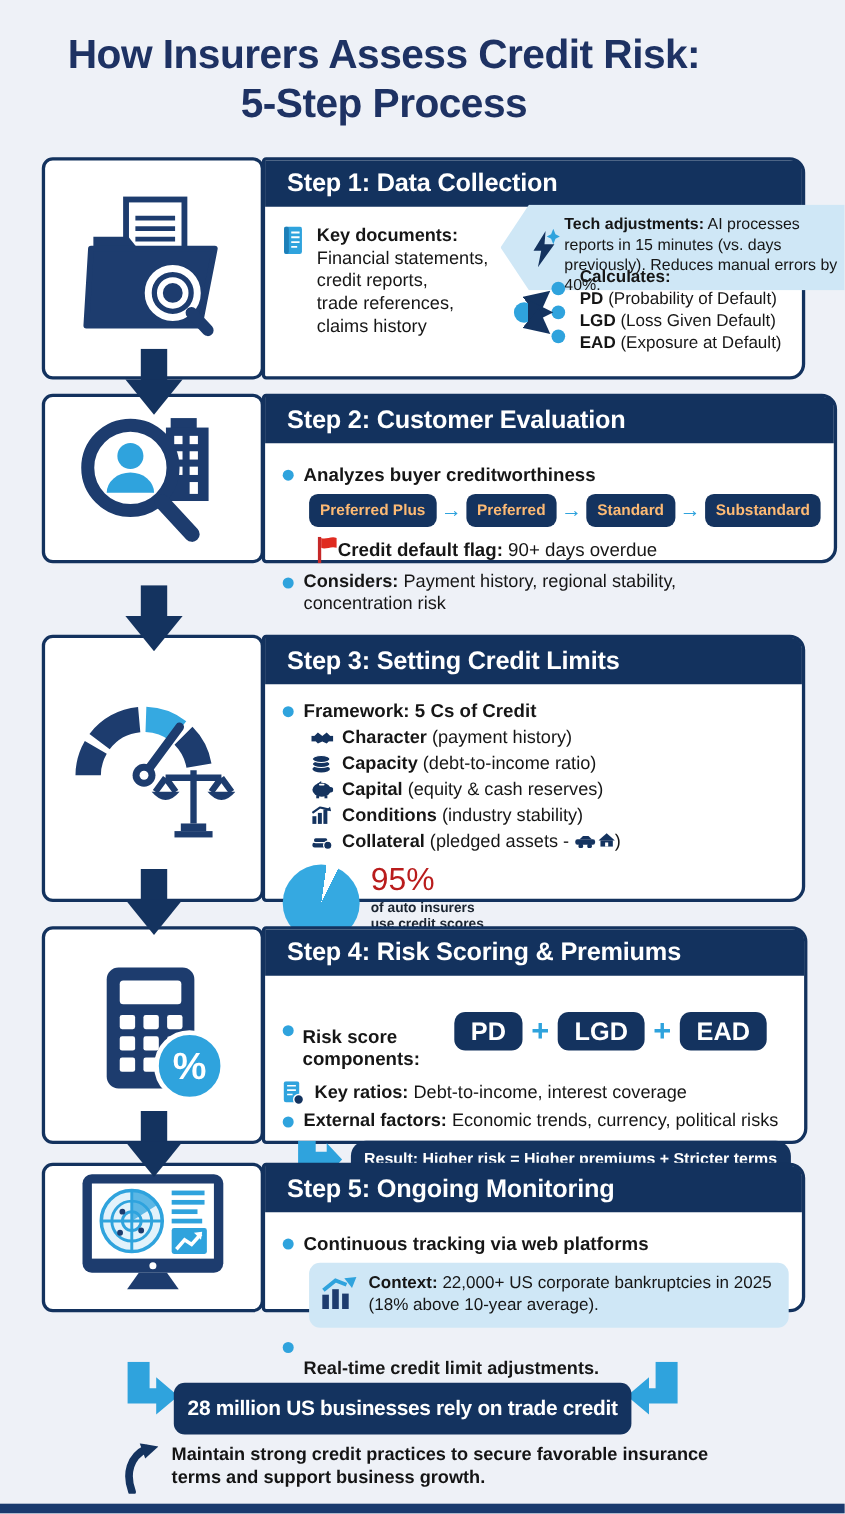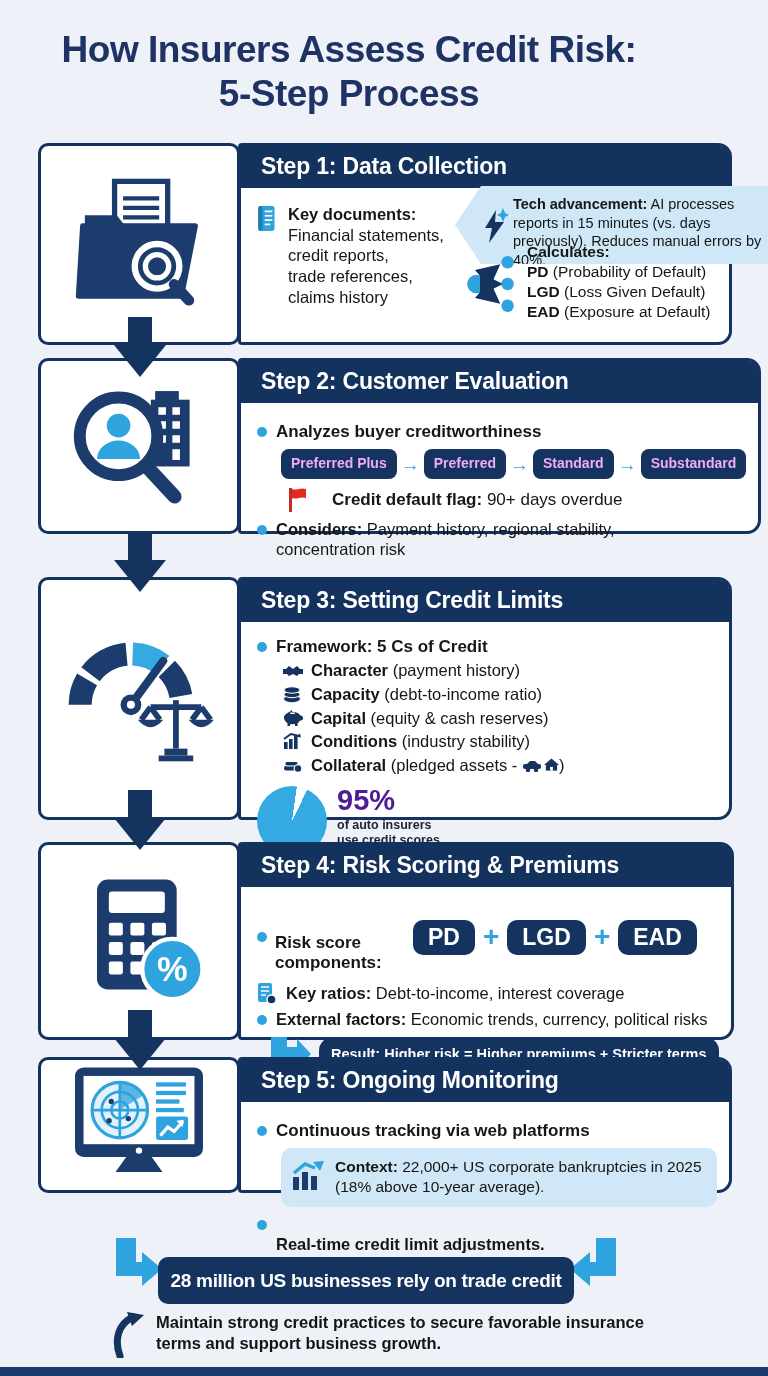--- a/index.html
+++ b/index.html
@@ -37,34 +37,34 @@
     position:absolute;left:214px;right:-39px;top:40px;height:78px;background:#cfe7f6;
     clip-path:polygon(26px 0,100% 0,100% 100%,26px 100%,0 50%);
     padding:9px 6px 0 58px;box-sizing:border-box;font-size:14.5px;line-height:1.28;
   }
   .tech svg{position:absolute;left:28px;top:22px;}
   .calc{position:absolute;left:226px;top:96px;display:flex;gap:12px;align-items:center;}
   .calc-text{font-size:15.5px;line-height:1.3;}
   
   .badges{display:flex;align-items:center;gap:4px;margin:4px 0 2px 24px;}
   .badge{
-    background:#14335f;color:#f0abfc;font-weight:700;font-size:14px;
+    background:#14335f;color:#fdba74;font-weight:700;font-size:14px;
     padding:6px 10px;border-radius:8px;white-space:nowrap;
   }
   .barrow{color:#2fa3dd;font-weight:700;font-size:19px;line-height:1;}
-  .flagline{display:flex;align-items:center;gap:25px;margin:9px 0 3px 30px;}
+  .flagline{display:flex;align-items:center;gap:0;margin:9px 0 3px 30px;}
   
   .s3-cols{display:flex;flex-direction:column;}
   .s3-left{flex:1;}
   .cs-item{display:flex;align-items:center;gap:8px;margin:3px 0 3px 26px;font-size:16.5px;}
   .cs-icon{flex:0 0 20px;display:flex;align-items:center;}
   .s3-right{width:186px;flex:0 0 186px;padding-top:8px;}
   .stat{display:flex;gap:10px;margin-bottom:12px;}
   .pie{width:70px;height:70px;border-radius:50%;flex:0 0 70px;}
-  .pct{font-size:29px;font-weight:700;color:#4c1d95;line-height:1;}
+  .pct{font-size:29px;font-weight:400;color:#b91c1c;line-height:1;}
   .statdesc{font-size:12.5px;font-weight:700;color:#1b2430;line-height:1.15;margin-top:3px;}
   
   .comp-row{display:flex;align-items:center;gap:8px;margin-top:6px;}
   .comp-label{font-size:17px;font-weight:700;line-height:1.2;width:130px;flex:0 0 130px;margin-top:32px;}
   .comp-box{
     background:#14335f;color:#fff;font-weight:700;font-size:23px;
     padding:6px 15px;border-radius:10px;line-height:1;
   }
   .plus{color:#2fa3dd;font-size:28px;font-weight:800;line-height:1;}
   .result-row{display:flex;align-items:center;gap:8px;margin:8px 0 2px 10px;}
@@ -135,21 +135,21 @@
             <div>credit reports,</div>
             <div>trade references,</div>
             <div>claims history</div>
           </div>
         </div>
         <div class="tech">
           <svg width="26" height="36" viewBox="0 0 26 36">
             <polygon points="13,2 2,20 9,20 6,35 21,14 12,14" fill="#14335f"></polygon>
             <polygon points="20,0 22,5 26,7 22,9 20,14 18,9 14,7 18,5" fill="#2fa3dd"></polygon>
           </svg>
-          <span class="b">Tech advancement:</span><span> AI processes reports in 15 minutes (vs. days previously). Reduces manual errors by 40%.</span>
+          <span class="b">Tech adjustments:</span><span> AI processes reports in 15 minutes (vs. days previously). Reduces manual errors by 40%.</span>
         </div>
         <div class="calc">
           <svg width="48" height="58" viewBox="0 0 46 56" style="margin-top:4px;">
             <defs>
                 <marker id="ah" markerWidth="7" markerHeight="7" refX="5" refY="3.5" orient="auto">
                   <path d="M0,0 L7,3.5 L0,7 z" fill="#14335f"></path>
                 </marker>
               </defs>
             <circle cx="9" cy="28" r="9" fill="#2fa3dd"></circle>
             <circle cx="39" cy="7" r="6" fill="#2fa3dd"></circle>
@@ -170,21 +170,21 @@
         </div>
       </div>
     </div>
   </div>
 
   <svg class="down-arrow" style="top:317px;" width="56" height="62" viewBox="0 0 56 62">
     <rect x="16" y="0" width="24" height="30" fill="#14335f"></rect>
       <polygon points="2,28 54,28 28,60" fill="#14335f"></polygon>
   </svg>
 
-  <div class="step-row" style="top:358px;height:176px;">
+  <div class="step-row" style="top:358px;height:154px;">
     <div class="icon-box">
       <svg width="140" height="140" viewBox="0 0 130 130">
         <rect x="80" y="14" width="22" height="10" fill="#1d3c6e"></rect>
         <rect x="76" y="22" width="36" height="62" fill="#1d3c6e"></rect>
         <g fill="#fff">
           <rect x="83" y="29" width="7" height="7"></rect>
             <rect x="96" y="29" width="7" height="7"></rect>
           <rect x="83" y="42" width="7" height="7"></rect>
             <rect x="96" y="42" width="7" height="7"></rect>
           <rect x="83" y="55" width="7" height="7"></rect>

